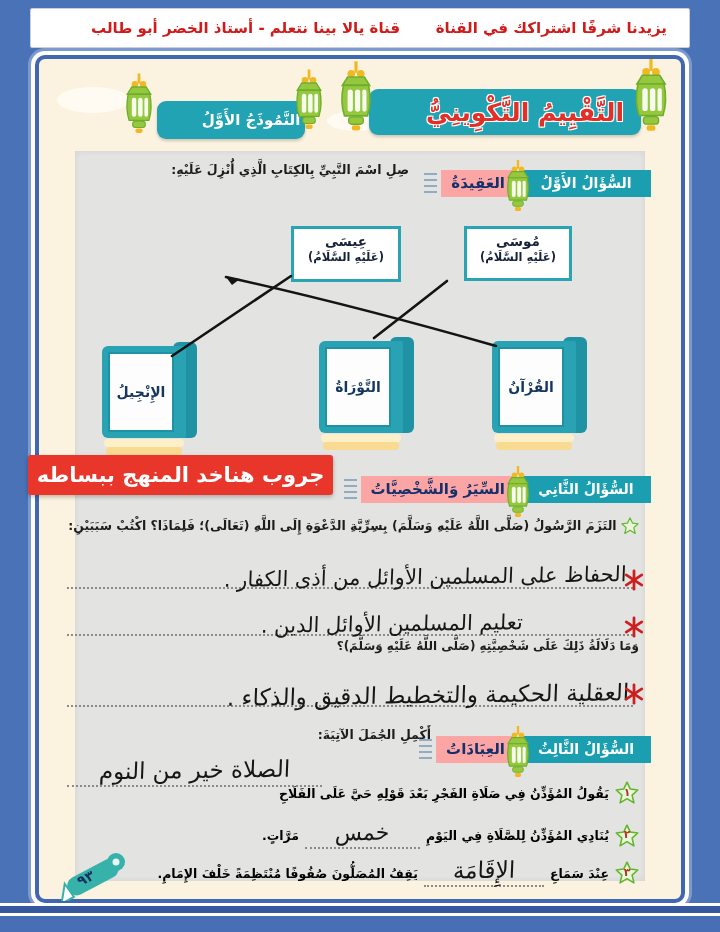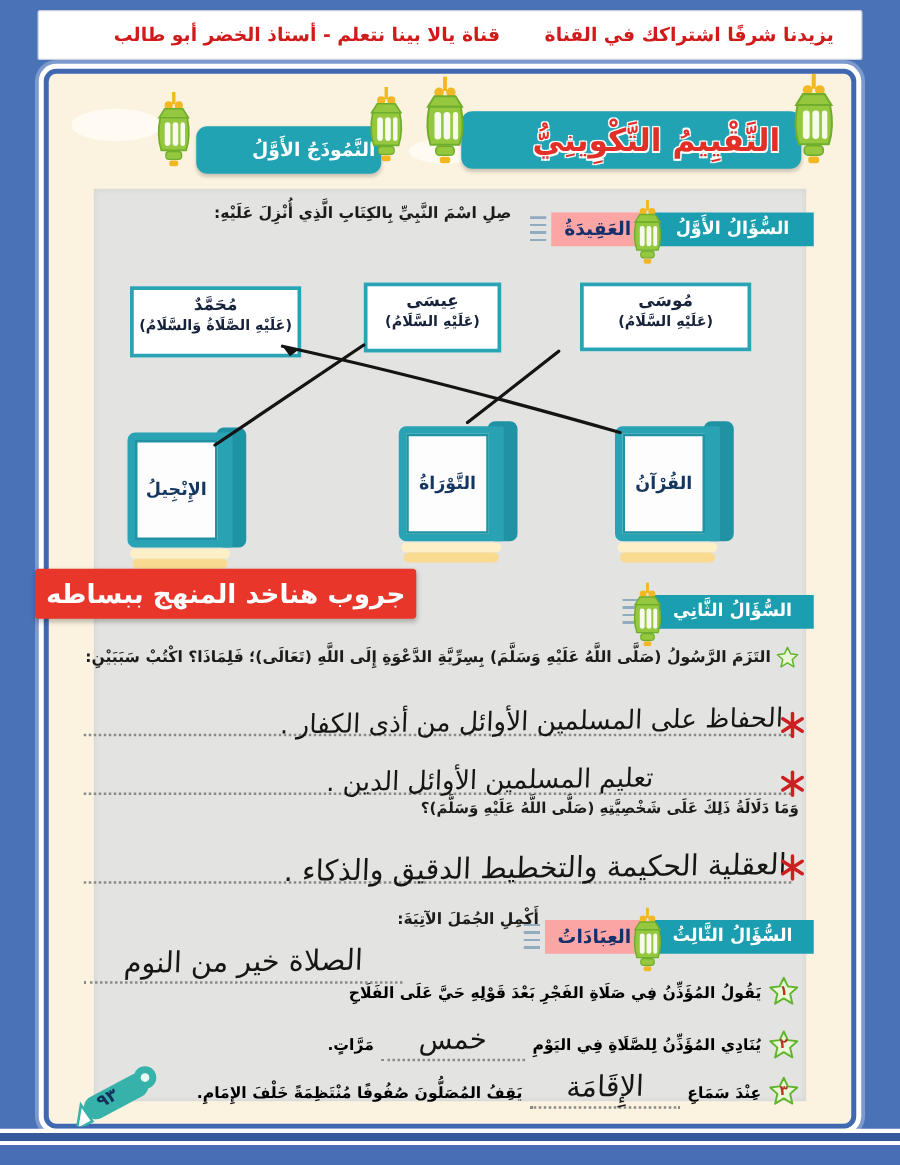--- a/index.html
+++ b/index.html
@@ -192,29 +192,25 @@
   <rect x="26" y="27" width="4" height="21" rx="2" fill="#f6fbee"></rect>
   <rect x="13" y="53" width="14" height="7" rx="3" fill="#95c83f" stroke="#6fae2c" stroke-width="1.2"></rect>
   <rect x="16" y="61" width="8" height="5" rx="2" fill="#f2b824"></rect>
 </svg>
         </span>
     <div class="q-cat">العَقِيدَةُ</div>
     <div class="q-stripes"></div>
   </div>
   <div class="printed" style="right:272px; top:103px;">صِلِ اسْمَ النَّبِيِّ بِالكِتَابِ الَّذِي أُنْزِلَ عَلَيْهِ:</div>
 
-  <div class="pbox" style="left:65px; top:170px; width:137px; height:57px;">
-    <div class="pname">مُحَمَّدٌ</div>
-    <div class="phon">(عَلَيْهِ الصَّلَاةُ وَالسَّلَامُ)</div>
-  </div>
   <div class="pbox" style="left:252px; top:167px; width:110px; height:56px;">
     <div class="pname">عِيسَى</div>
     <div class="phon">(عَلَيْهِ السَّلَامُ)</div>
   </div>
-  <div class="pbox" style="left:425px; top:167px; width:137px; height:55px;">
+  <div class="pbox" style="left:425px; top:167px; width:108px; height:55px;">
     <div class="pname">مُوسَى</div>
     <div class="phon">(عَلَيْهِ السَّلَامُ)</div>
   </div>
 
   <div class="book" style="left:63px; top:283px;padding-left:20px;">
     <div class="spine"></div>
     <div class="cover"></div>
     <div class="pages1"></div>
     <div class="pages2"></div>
     <div class="panel">
@@ -256,20 +252,21 @@
   <circle cx="24.5" cy="12" r="3.6" fill="#f2b824"></circle>
   <path d="M12 15 H28 L33 23 H7 Z" fill="#95c83f" stroke="#6fae2c" stroke-width="1.5"></path>
   <path d="M8 23 C6 33 6 43 9 52 H31 C34 43 34 33 32 23 Z" fill="#95c83f" stroke="#6fae2c" stroke-width="1.5"></path>
   <rect x="12" y="27" width="5" height="21" rx="2.5" fill="#f6fbee"></rect>
   <rect x="19" y="27" width="5" height="21" rx="2.5" fill="#f6fbee"></rect>
   <rect x="26" y="27" width="4" height="21" rx="2" fill="#f6fbee"></rect>
   <rect x="13" y="53" width="14" height="7" rx="3" fill="#95c83f" stroke="#6fae2c" stroke-width="1.2"></rect>
   <rect x="16" y="61" width="8" height="5" rx="2" fill="#f2b824"></rect>
 </svg>
         </span>
+    <div class="q-cat">السِّيَرُ وَالشَّخْصِيَّاتُ</div>
     <div class="q-stripes"></div>
   </div>
 
   <div class="printed" style="right:42px; top:458px;">
     <span class="star" style="width:18px; height:18px;">
 <svg viewBox="0 0 40 40" xmlns="http://www.w3.org/2000/svg">
   <polygon points="20,2 25.5,13.5 38,15 28.5,23.5 31.5,36.5 20,29.5 8.5,36.5 11.5,23.5 2,15 14.5,13.5" fill="#e9f6d7" stroke="#61b42e" stroke-width="2.6" stroke-linejoin="round"></polygon>
 </svg></span>
     <span>التَزَمَ الرَّسُولُ (صَلَّى اللَّهُ عَلَيْهِ وَسَلَّمَ) بِسِرِّيَّةِ الدَّعْوَةِ إِلَى اللَّهِ (تَعَالَى)؛ فَلِمَاذَا؟ اكْتُبْ سَبَبَيْنِ:</span>
   </div>

